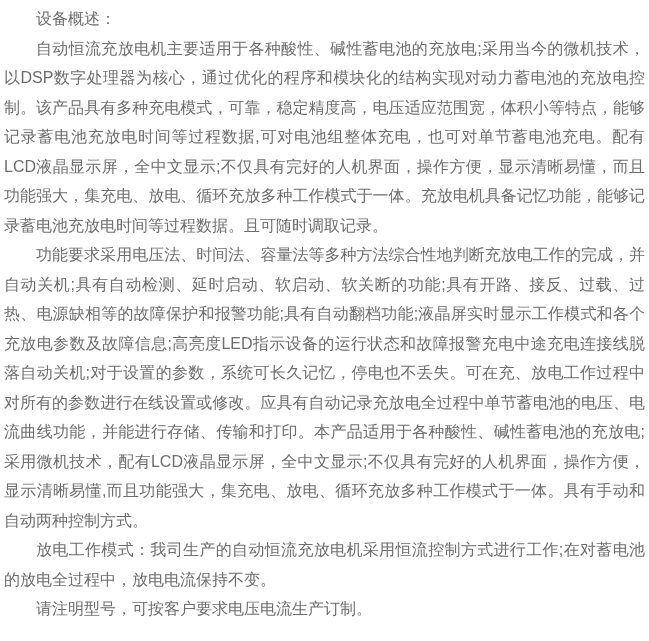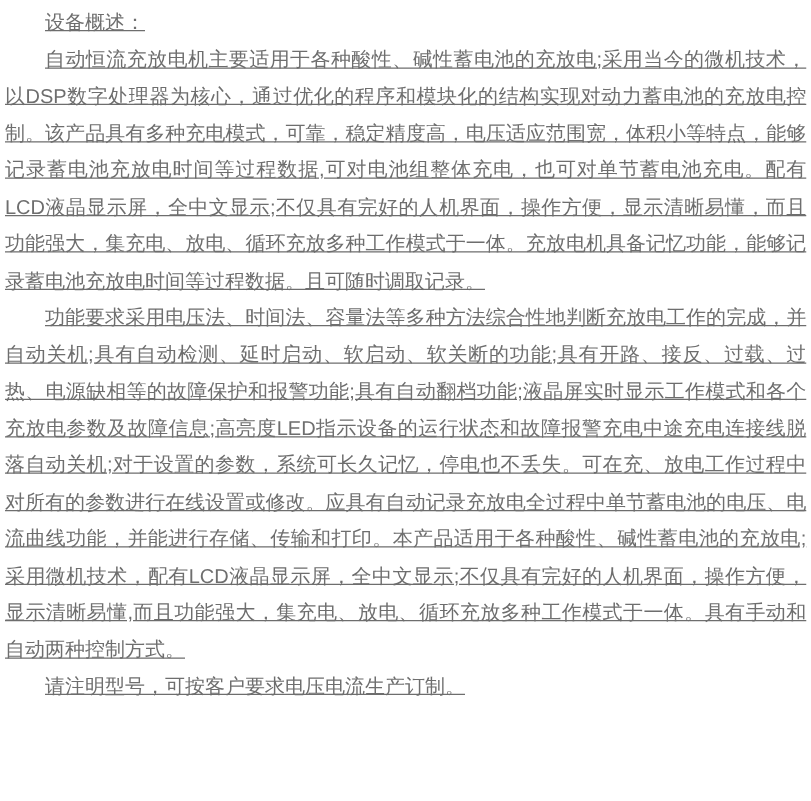--- a/index.html
+++ b/index.html
@@ -21,24 +21,24 @@
       line-height: 29.5px;
       color: #6e6e6e;
       text-align: justify;
       overflow-wrap: break-word;
       word-break: normal;
     }
     .doc p {
       margin: 0;
       padding: 0;
       text-indent: 2em;
-      text-decoration: underline;
     }
   </style>
 </head>
 <body>
 
 <div class="doc">
   <p>设备概述：</p>
   <p>自动恒流充放电机主要适用于各种酸性、碱性蓄电池的充放电;采用当今的微机技术，以DSP数字处理器为核心，通过优化的程序和模块化的结构实现对动力蓄电池的充放电控制。该产品具有多种充电模式，可靠，稳定精度高，电压适应范围宽，体积小等特点，能够记录蓄电池充放电时间等过程数据,可对电池组整体充电，也可对单节蓄电池充电。配有LCD液晶显示屏，全中文显示;不仅具有完好的人机界面，操作方便，显示清晰易懂，而且功能强大，集充电、放电、循环充放多种工作模式于一体。充放电机具备记忆功能，能够记录蓄电池充放电时间等过程数据。且可随时调取记录。</p>
   <p>功能要求采用电压法、时间法、容量法等多种方法综合性地判断充放电工作的完成，并自动关机;具有自动检测、延时启动、软启动、软关断的功能;具有开路、接反、过载、过热、电源缺相等的故障保护和报警功能;具有自动翻档功能;液晶屏实时显示工作模式和各个充放电参数及故障信息;高亮度LED指示设备的运行状态和故障报警充电中途充电连接线脱落自动关机;对于设置的参数，系统可长久记忆，停电也不丢失。可在充、放电工作过程中对所有的参数进行在线设置或修改。应具有自动记录充放电全过程中单节蓄电池的电压、电流曲线功能，并能进行存储、传输和打印。本产品适用于各种酸性、碱性蓄电池的充放电;采用微机技术，配有LCD液晶显示屏，全中文显示;不仅具有完好的人机界面，操作方便，显示清晰易懂,而且功能强大，集充电、放电、循环充放多种工作模式于一体。具有手动和自动两种控制方式。</p>
+  <p>放电工作模式：我司生产的自动恒流充放电机采用恒流控制方式进行工作;在对蓄电池的放电全过程中，放电电流保持不变。</p>
   <p>请注明型号，可按客户要求电压电流生产订制。</p>
 </div>
 
 </body></html>

